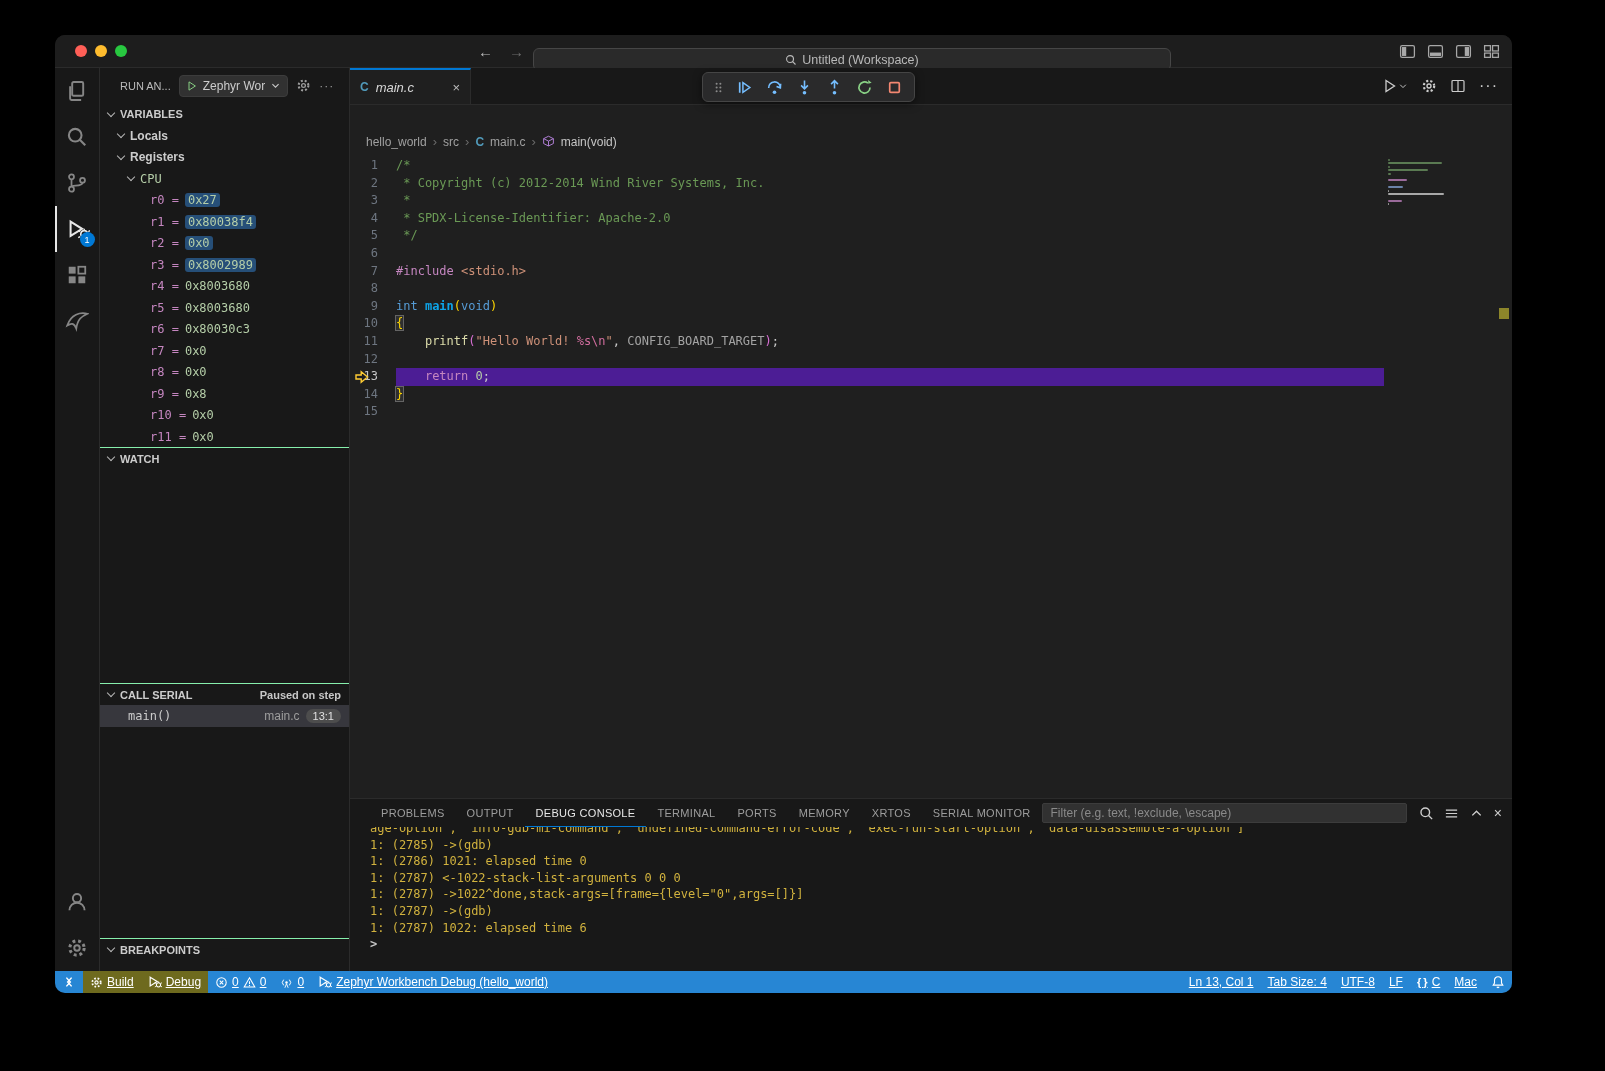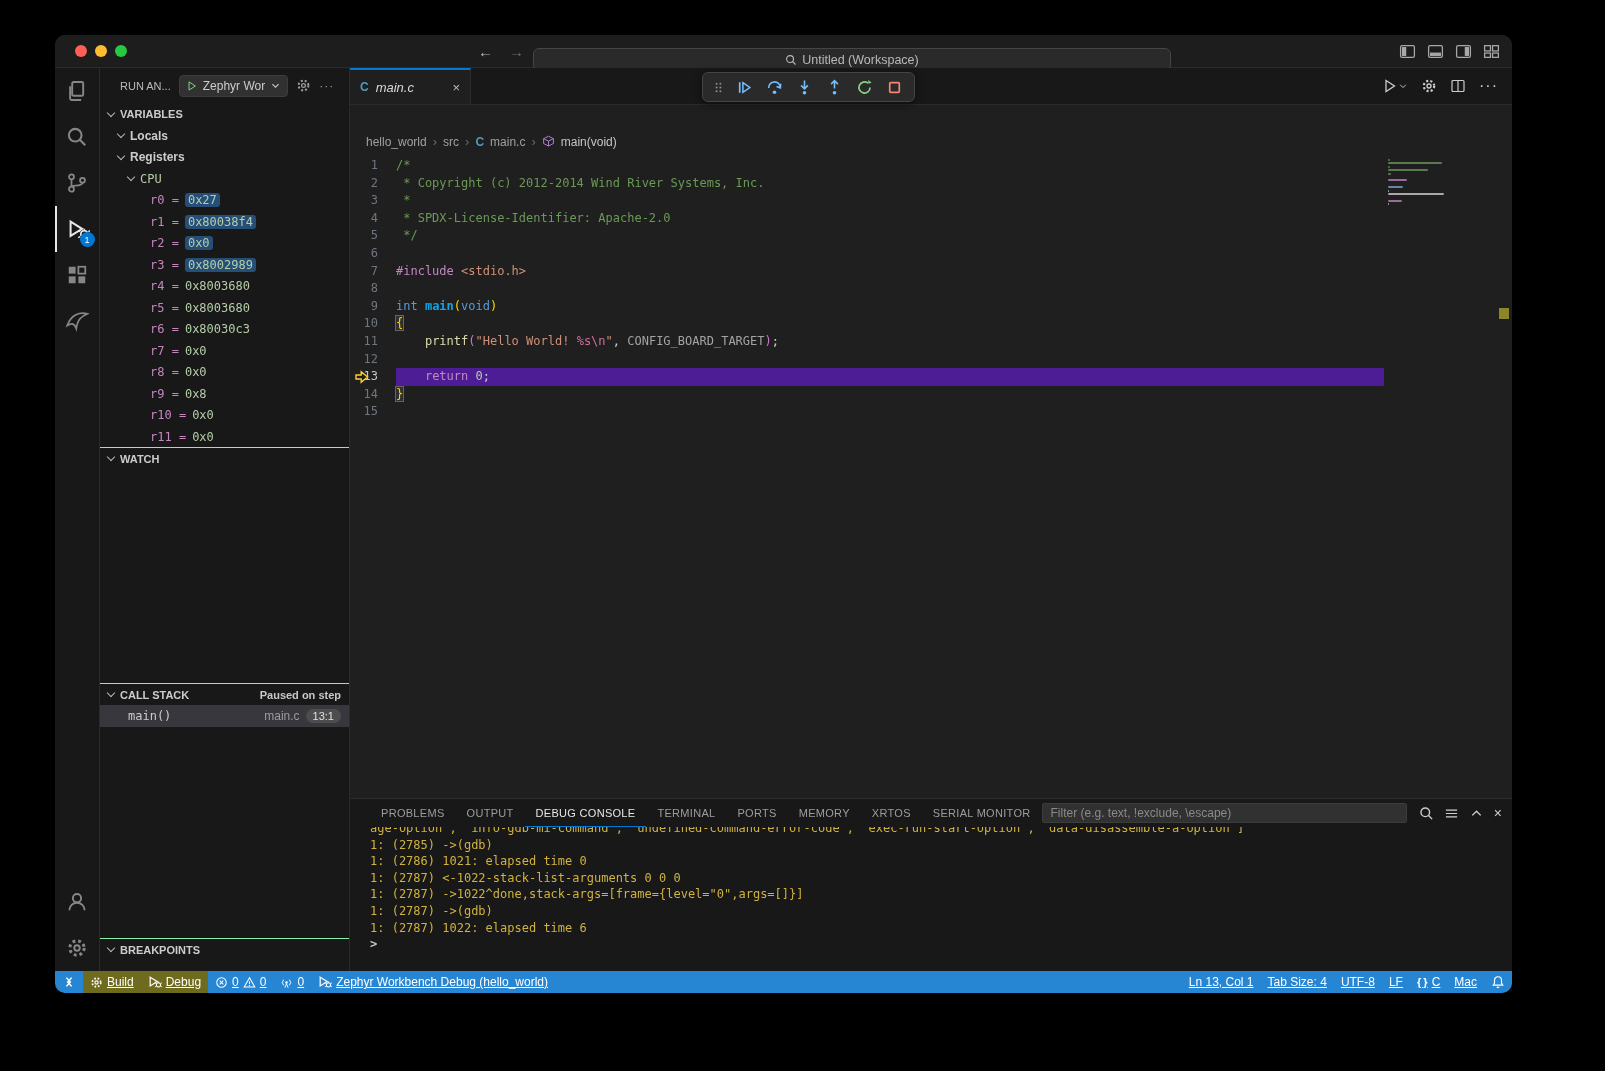--- a/index.html
+++ b/index.html
@@ -435,21 +435,21 @@
       </div>
 
       <div class="sect-head">
         <span class="chev"></span>
         <span>WATCH</span>
       </div>
       <div class="watch-body"></div>
 
       <div class="sect-head">
         <span class="chev"></span>
-        <span>CALL STACK</span>
+        <span>CALL SERIAL</span>
         <span class="spring"></span>
         <span class="paused">Paused on step</span>
       </div>
       <div class="stack-body">
         <div class="frame-row">
           <span class="mono">main()</span>
           <span class="frame-file">main.c</span>
           <span class="pos-pill">13:1</span>
         </div>
       </div>

